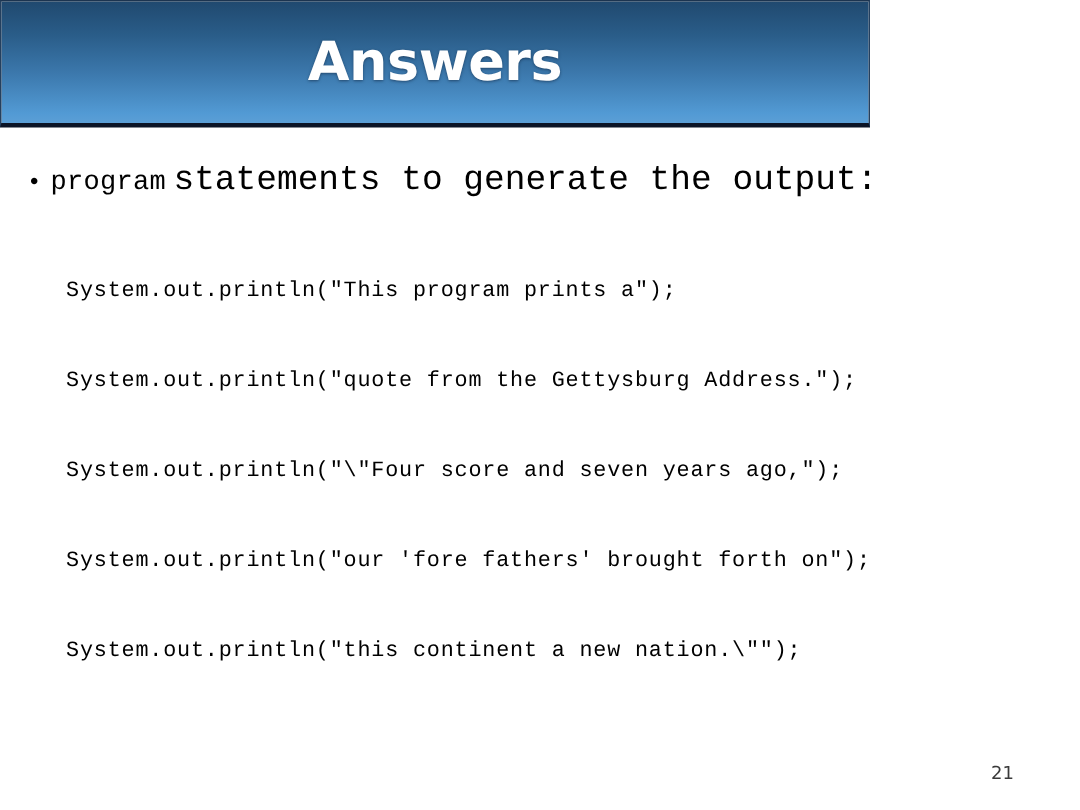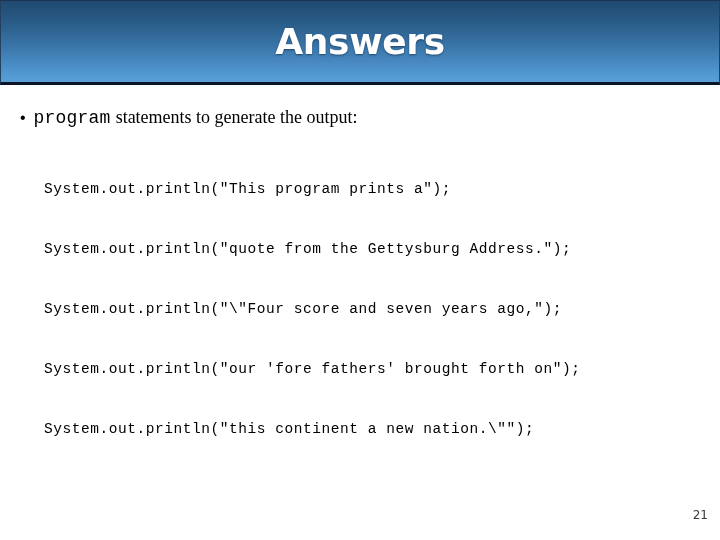--- a/index.html
+++ b/index.html
@@ -13,21 +13,21 @@
     font-family: "Liberation Sans", sans-serif;
     overflow: hidden;
     position: relative;
   }
 
   
   .slide-header {
     position: absolute;
     left: 0;
     top: 0;
-    width: 720px;
+    width: 580px;
     height: 85px;
     box-sizing: border-box;
     border: 1px solid #10223a;
     border-left-color: #24405f;
     border-right-color: #24405f;
     border-top-color: #1c3450;
     border-bottom: 3px solid #0b1426;
     background: linear-gradient(to bottom,
                 #20496f 0%,
                 #2a5d89 28%,
@@ -73,40 +73,40 @@
     line-height: 1;
     margin-right: 8px;
     color: #000000;
   }
   .bullet-code {
     font-family: "Liberation Mono", "DejaVu Sans Mono", monospace;
     font-size: 18px;
     letter-spacing: 0.2px;
   }
   .bullet-text {
-    font-family: Liberation Serif, serif;
-    font-size: 18px;
+    font-family: Liberation Mono, monospace;
+    font-size: 23px;
     margin-left: 5px;
   }
 
   .code-block {
     margin-top: 11px;
     padding-left: 44px;
     font-family: "Liberation Mono", "DejaVu Sans Mono", monospace;
     font-size: 14.5px;
     line-height: 20px;
     color: #000000;
     white-space: pre;
     letter-spacing: 0.55px;
   }
   .code-line { white-space: pre; }
 
   .page-number {
     position: absolute;
-    right: 12px;
+    right: 44px;
     bottom: 18px;
     font-family: "DejaVu Sans", sans-serif;
     font-size: 12px;
     color: #3a3a3a;
   }
 </style>
 </head>
 <body>
 
 <div class="slide-header">

